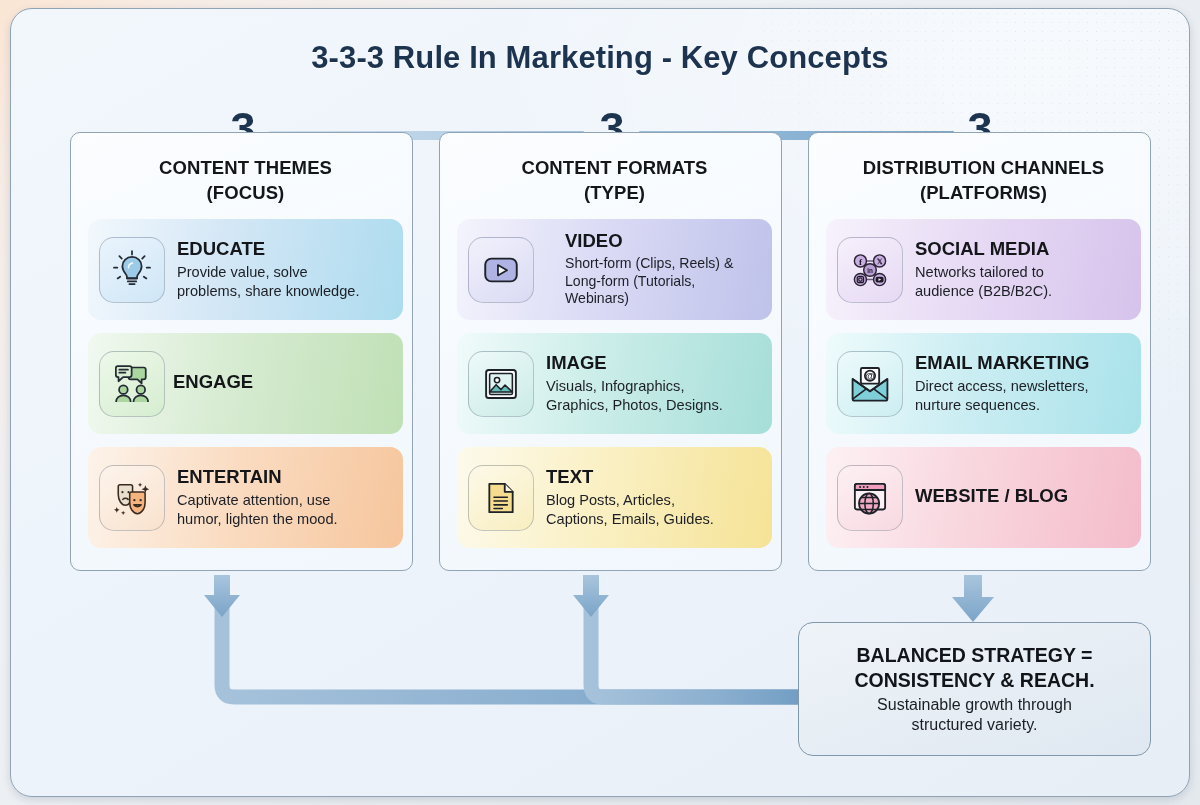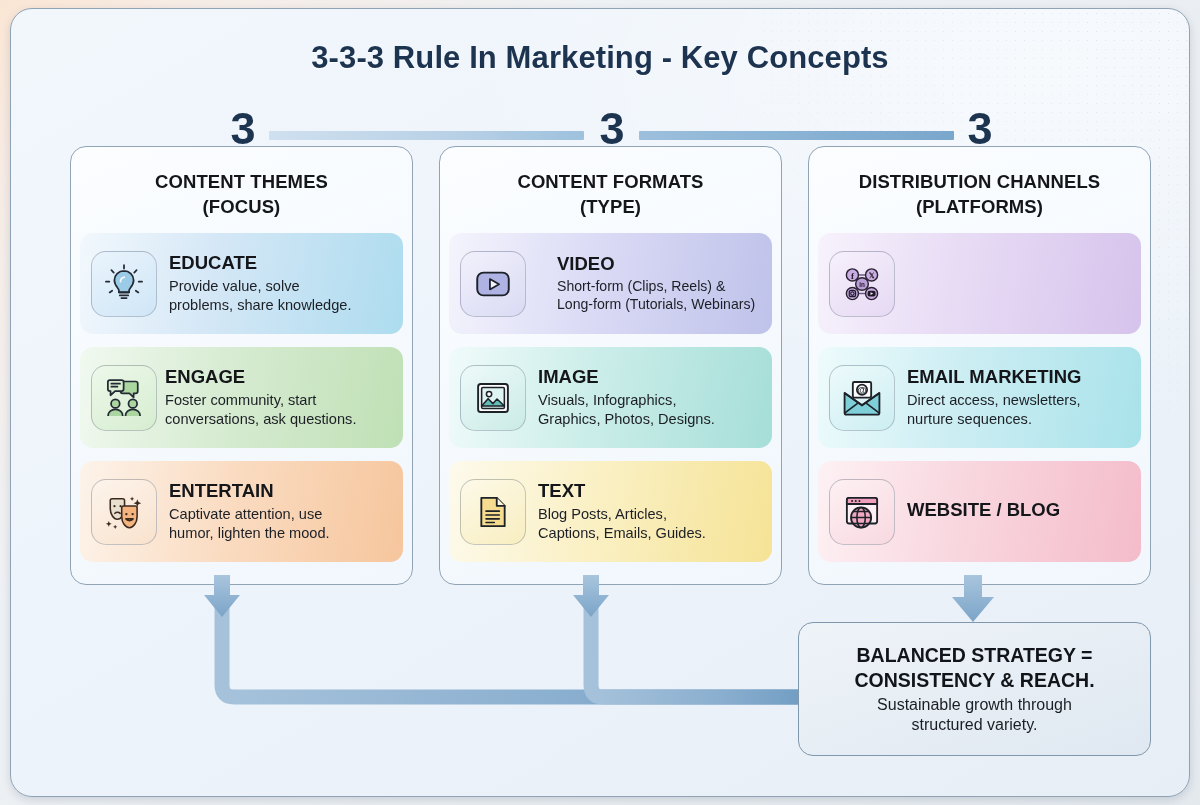--- a/index.html
+++ b/index.html
@@ -76,26 +76,27 @@
     color: #1d3450;
     line-height: 1;
   }
   #num3-1 { left: 197px; }
   #num3-2 { left: 566px; }
   #num3-3 { left: 934px; }
 
   
   .column {
     position: absolute;
-    top: 137px;
+    top: 123px;
     width: 343px;
     height: 439px;
-    border-radius: 16px;
+    border-radius: 10px;
     border: 1.2px solid #90a4b6;
     background: linear-gradient(160deg, #fbfdff 0%, #f6fafe 45%, #f1f7fd 100%);
+    padding-left: 8px;
   }
   #col-1 { left: 59px; }
   #col-2 { left: 428px; }
   #col-3 { left: 797px; }
 
   .col-head {
     text-align: center;
     padding-top: 23px;
     font-size: 18.5px;
     font-weight: 700;
@@ -241,24 +242,20 @@
             <path d="M8.6 4.5h12.8c1.2 0 2.2 1 2.2 2.2v7.6c0 1.2-1 2.2-2.2 2.2h-7.1L9.3 21v-4.5H8.6c-1.2 0-2.2-1-2.2-2.2V6.7c0-1.2 1-2.2 2.2-2.2z" fill="#d9eed2"></path>
             <path d="M10.2 8.4h9.4M10.2 11.6h6.6" stroke-linecap="round"></path>
             <circle cx="14.6" cy="30.2" r="4.7" fill="#abd6a0"></circle>
             <path d="M6.6 43.5c0-4.4 3.6-7.2 8-7.2s8 2.8 8 7.2" fill="#abd6a0"></path>
             <circle cx="33.6" cy="30.2" r="4.7" fill="#abd6a0"></circle>
             <path d="M25.6 43.5c0-4.4 3.6-7.2 8-7.2s8 2.8 8 7.2" fill="#abd6a0"></path>
           </svg>
         </div>
         <div class="card-txt">
           <div class="card-title">ENGAGE</div>
-          <div class="card-desc">
-            <div>Foster community, start</div>
-            <div>conversations, ask questions.</div>
-          </div>
         </div>
       </div>
 
       <div class="card c-orange">
         <div class="card-ico ico-orange">
           <svg width="44" height="44" viewBox="0 0 48 48" fill="none" stroke="#3a2a20" stroke-width="1.7" stroke-linejoin="round">
             <path d="M9 11.5c0-1.1.9-1.9 2-1.9h11.6c1.1 0 2 .8 2 1.9v8.8c0 6.2-3.6 11.6-7.8 11.6S9 26.5 9 20.3v-8.8z" fill="#e8dfcf"></path>
             <circle cx="13.6" cy="17.6" r="1.2" fill="#3a2a20" stroke="none"></circle>
             <circle cx="20.2" cy="17.6" r="1.2" fill="#3a2a20" stroke="none"></circle>
             <path d="M14 25.5c1.2-1.5 4.4-1.5 5.8 0" stroke-linecap="round"></path>
@@ -363,20 +360,27 @@
             <circle cx="24" cy="24" r="6.6" fill="#b99fd6"></circle>
             <text x="24" y="27" font-family="'Liberation Sans',sans-serif" font-size="6.6" font-weight="bold" fill="#211b29" stroke="none" text-anchor="middle">in</text>
             <circle cx="14" cy="34" r="6.3" fill="#c9aee2"></circle>
             <rect x="10.7" y="30.7" width="6.6" height="6.6" rx="2.1" fill="none" stroke="#211b29" stroke-width="1.3"></rect>
             <circle cx="14" cy="34" r="1.8" fill="none" stroke="#211b29" stroke-width="1.2"></circle>
             <circle cx="34" cy="34" r="6.3" fill="#c9aee2"></circle>
             <rect x="29.8" y="31" width="8.4" height="6" rx="2" fill="#211b29" stroke="none"></rect>
             <path d="M32.9 32.6l2.8 1.4-2.8 1.4z" fill="#f2e9fa" stroke="none"></path>
           </svg>
         </div>
+        <div class="card-txt">
+          <div class="card-title">SOCIAL MEDIA</div>
+          <div class="card-desc">
+            <div>Networks tailored to</div>
+            <div>audience (B2B/B2C).</div>
+          </div>
+        </div>
       </div>
 
       <div class="card c-cyan">
         <div class="card-ico ico-cyan">
           <svg width="44" height="44" viewBox="0 0 48 48" fill="none" stroke="#1d2128" stroke-width="2" stroke-linejoin="round">
             <rect x="14" y="6.5" width="20" height="17" rx="1.6" fill="#ffffff"></rect>
             <circle cx="24" cy="15" r="5.6" fill="none" stroke-width="1.9"></circle>
             <text x="24" y="18.6" font-family="'Liberation Sans',sans-serif" font-size="10.5" font-weight="bold" fill="#1d2128" stroke="none" text-anchor="middle">@</text>
             <path d="M5 18.5l19 13.5 19-13.5v21.5c0 1.2-1 2.1-2.2 2.1H7.2C6 42.1 5 41.2 5 40z" fill="#7fcfd8"></path>
             <path d="M5 18.5l19 13.5 19-13.5" fill="none"></path>

